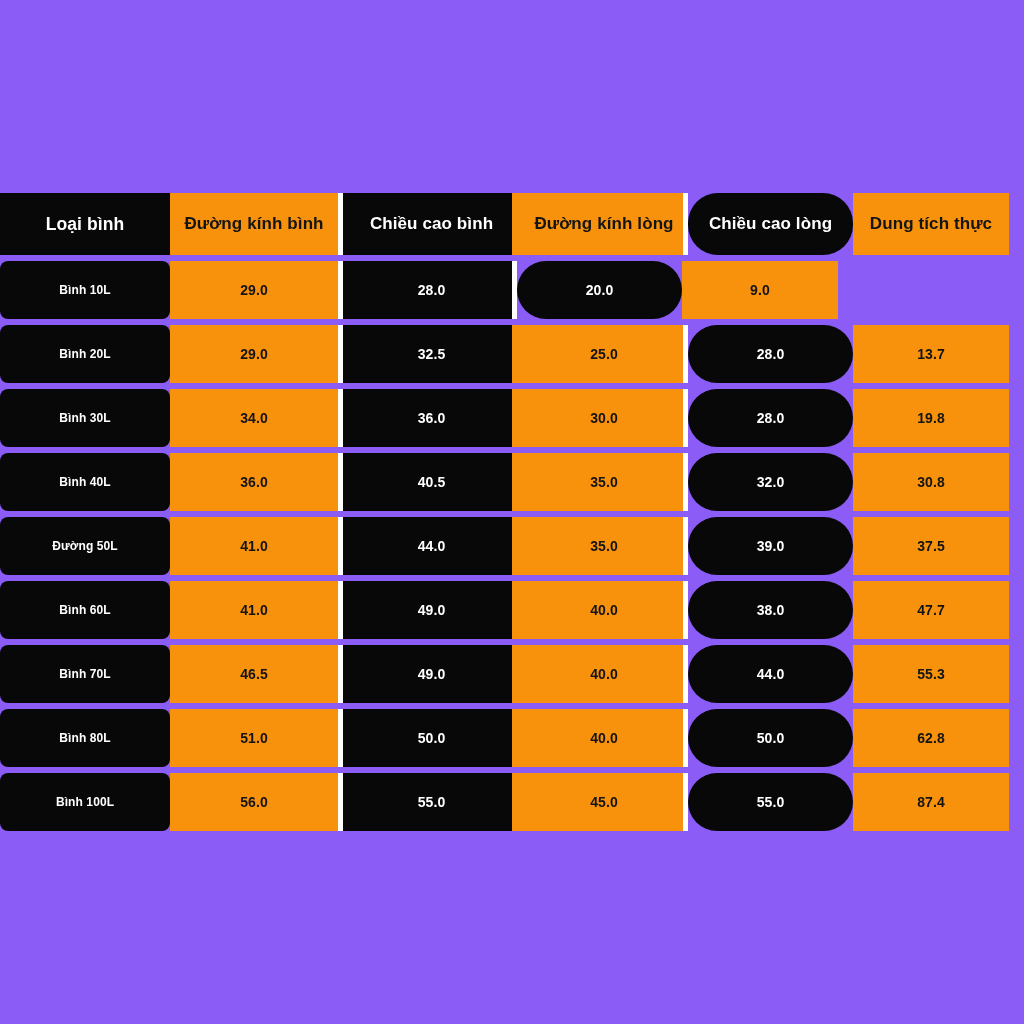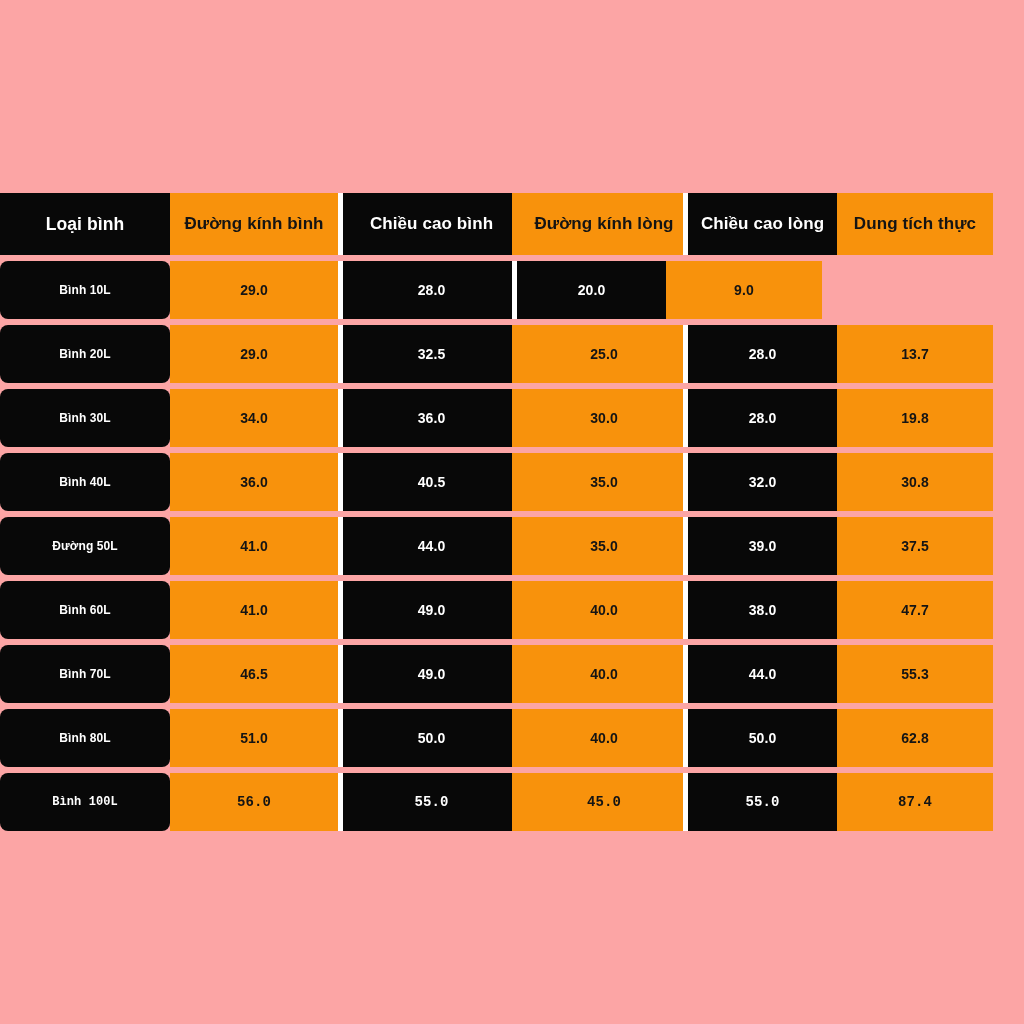--- a/index.html
+++ b/index.html
@@ -11,54 +11,54 @@
     width: 1024px;
     height: 1024px;
     font-family: "Liberation Sans", sans-serif;
     overflow: hidden;
   }
 
   #page {
     position: relative;
     width: 1024px;
     height: 1024px;
-    background: #fca5a5;
+    background: #8b5cf6;
   }
 
   #spec-table {
     position: absolute;
     left: 0;
     top: 193px;
     width: 1024px;
   }
 
   .trow {
     display: flex;
     width: 1024px;
     margin-bottom: 6px;
   }
-  .trow:last-child { margin-bottom: 8px; font-family: Liberation Mono, monospace; }
+  .trow:last-child { margin-bottom: 8px; }
 
   .cell {
     display: flex;
     align-items: center;
     justify-content: center;
     box-sizing: border-box;
     font-weight: bold;
     letter-spacing: 0.1px;
     white-space: nowrap;
   }
 
   
   .c1 { width: 170px; }
   .c2 { width: 168px; }
   .gutter { width: 5px; background: #ffffff; flex: none; }
   .c3 { width: 169px; padding-left: 8px; }
   .c4 { width: 171px; padding-left: 13px; }
-  .c5 { width: 149px; }
+  .c5 { width: 165px; border-radius: 30px; }
   .c6 { width: 156px; }
 
   .dark  { background: #080808; color: #ffffff; }
   .amber { background: #f8920c; color: #141414; }
 
   .header .cell {
     height: 62px;
     font-size: 17px;
   }
   .header .c1 { font-size: 17.5px; }

